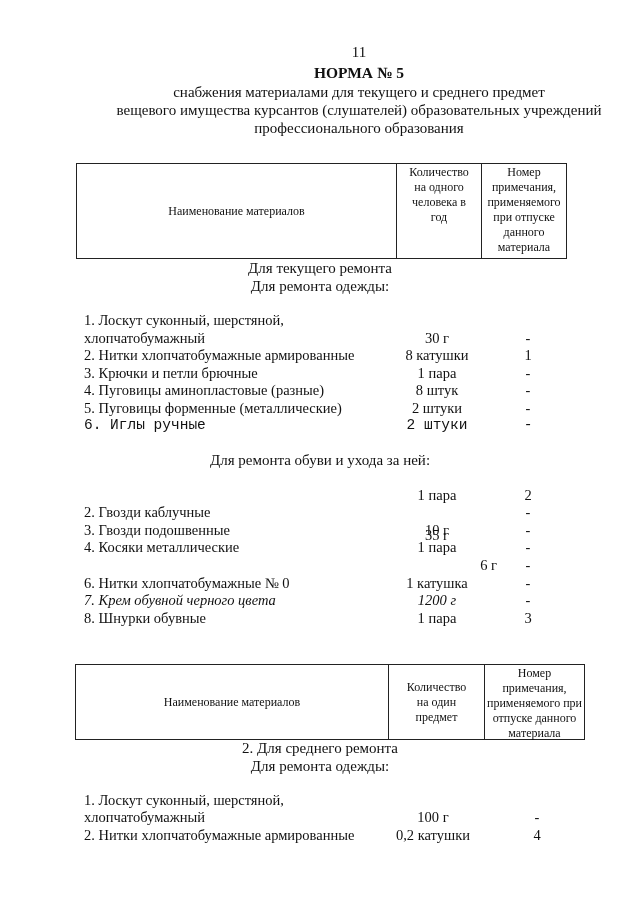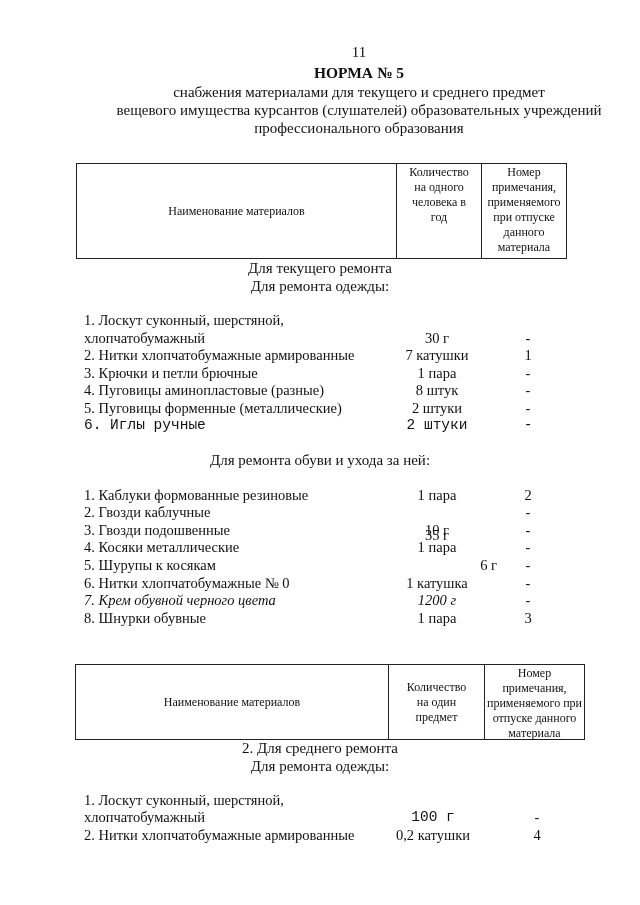--- a/index.html
+++ b/index.html
@@ -79,21 +79,21 @@
   <div class="row" style="top:311px;">
     <span class="name">1. Лоскут суконный, шерстяной,</span>
   </div>
   <div class="row" style="top:329px;">
     <span class="name">хлопчатобумажный</span>
     <span class="qty" style="left:377px;">30 г</span>
     <span class="note" style="left:508px;">-</span>
   </div>
   <div class="row" style="top:346px;">
     <span class="name">2. Нитки хлопчатобумажные армированные</span>
-    <span class="qty" style="left:377px;">7 катушки</span>
+    <span class="qty" style="left:377px;">8 катушки</span>
     <span class="note" style="left:508px;">1</span>
   </div>
   <div class="row" style="top:364px;">
     <span class="name">3. Крючки и петли брючные</span>
     <span class="qty" style="left:377px;">1 пара</span>
     <span class="note" style="left:508px;">-</span>
   </div>
   <div class="row" style="top:381px;">
     <span class="name">4. Пуговицы аминопластовые (разные)</span>
     <span class="qty" style="left:377px;">8 штук</span>
@@ -106,41 +106,39 @@
   </div>
   <div class="row" style="top:416px;font-family:Liberation Mono, monospace;">
     <span class="name">6. Иглы ручные</span>
     <span class="qty" style="left:377px;">2 штуки</span>
     <span class="note" style="left:508px;">-</span>
   </div>
 
   <div class="section-head" style="top:452px;">Для ремонта обуви и ухода за ней:</div>
 
   <div class="row" style="top:486px;">
-    <span class="name">1. Каблуки формованные резиновые</span>
     <span class="qty" style="left:377px;">1 пара</span>
     <span class="note" style="left:508px;">2</span>
   </div>
   <div class="row" style="top:503px;">
     <span class="name">2. Гвозди каблучные</span>
     <span class="qty" style="left:377px;margin-top:23px;">35 г</span>
     <span class="note" style="left:508px;">-</span>
   </div>
   <div class="row" style="top:521px;">
     <span class="name">3. Гвозди подошвенные</span>
     <span class="qty" style="left:377px;">10 г</span>
     <span class="note" style="left:508px;">-</span>
   </div>
   <div class="row" style="top:538px;">
     <span class="name">4. Косяки металлические</span>
     <span class="qty" style="left:377px;">1 пара</span>
     <span class="note" style="left:508px;">-</span>
   </div>
   <div class="row" style="top:556px;">
-    <span class="name">5. Шурупы к косякам</span>
     <span class="qty" style="left:377px;text-align:right;">6 г</span>
     <span class="note" style="left:508px;">-</span>
   </div>
   <div class="row" style="top:574px;">
     <span class="name">6. Нитки хлопчатобумажные № 0</span>
     <span class="qty" style="left:377px;">1 катушка</span>
     <span class="note" style="left:508px;">-</span>
   </div>
   <div class="row" style="top:591px;font-style:italic;">
     <span class="name">7. Крем обувной черного цвета</span>
@@ -172,21 +170,21 @@
   </div>
 
   <div class="section-head" style="top:740px;">2. Для среднего ремонта</div>
   <div class="section-head" style="top:758px;">Для ремонта одежды:</div>
 
   <div class="row" style="top:791px;">
     <span class="name">1. Лоскут суконный, шерстяной,</span>
   </div>
   <div class="row" style="top:808px;">
     <span class="name">хлопчатобумажный</span>
-    <span class="qty" style="left:373px;font-family:Liberation Mono, monospace;">100 г</span>
+    <span class="qty" style="left:373px;">100 г</span>
     <span class="note" style="left:517px;">-</span>
   </div>
   <div class="row" style="top:826px;">
     <span class="name">2. Нитки хлопчатобумажные армированные</span>
     <span class="qty" style="left:373px;">0,2 катушки</span>
     <span class="note" style="left:517px;">4</span>
   </div>
 
 </div>
 

